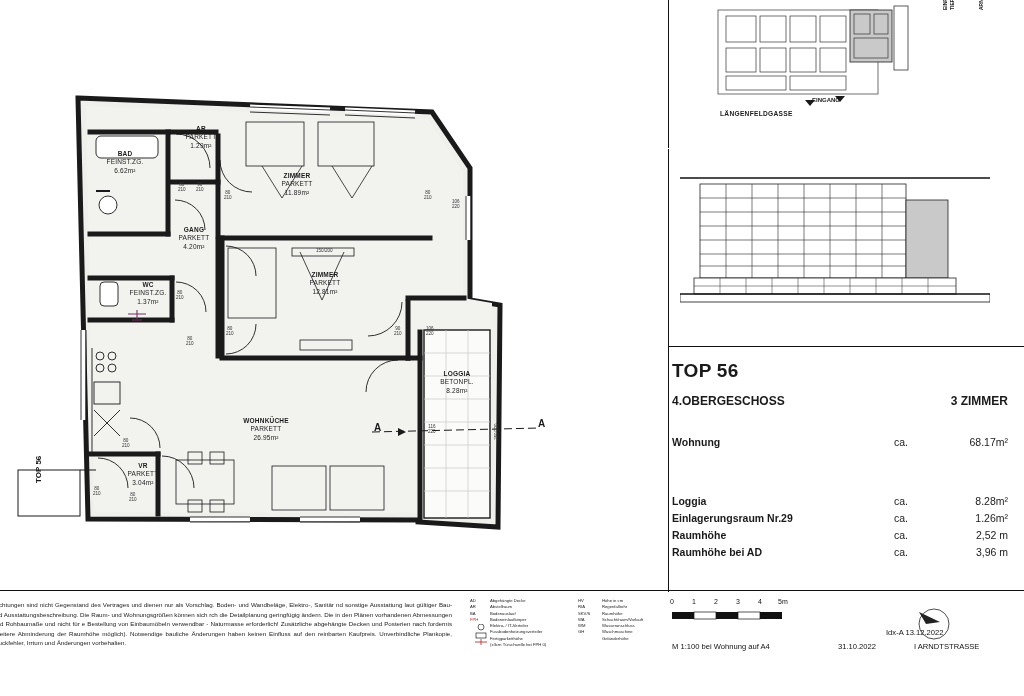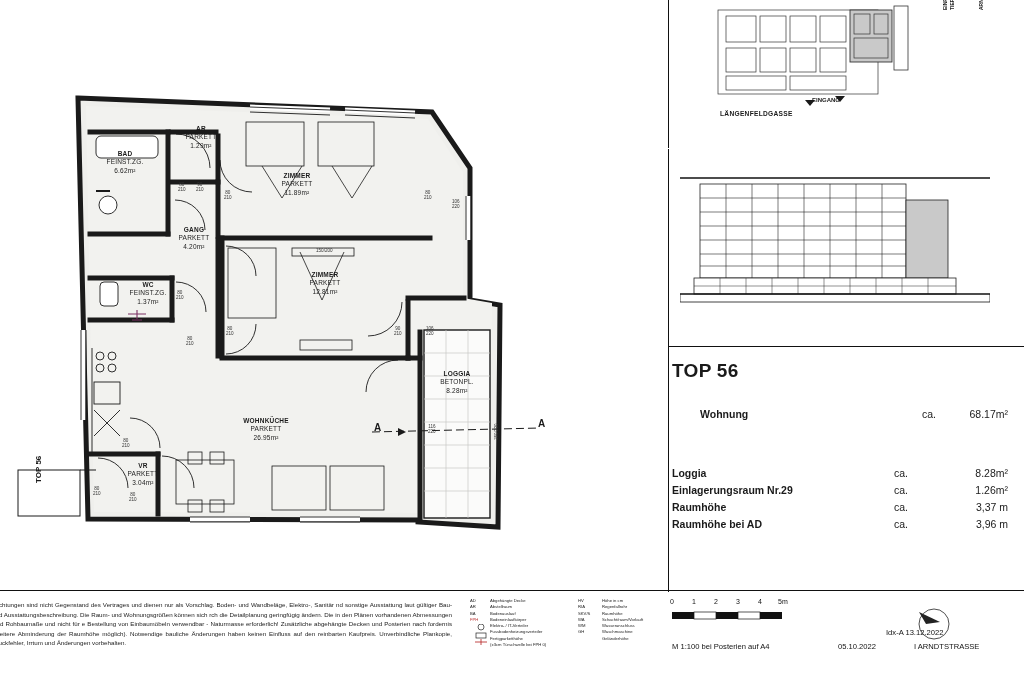--- a/index.html
+++ b/index.html
@@ -361,22 +361,26 @@
       <path d="M0,124 L0,132 L310,132 L310,124" fill="none" stroke="#111" stroke-width="0.8"></path>
     </svg>
   </div>
 
   <div class="divider" style="left:668px;top:0px;width:1px;height:592px;background:#111;"></div>
   <div class="divider" style="left:668px;top:346px;width:356px;height:1px;"></div>
   <div class="divider" style="left:668px;top:148px;width:356px;height:1px;background:#ffffff;"></div>
 
   <div id="infoblock" class="abs">
     <div class="title">TOP 56</div>
-
-    <div style="margin-top:26px;margin-left:28px;">
+    <div style="position:relative;margin-top:12px;height:16px;">
+      <span style="font-size:12px;font-weight:700;">4.OBERGESCHOSS</span>
+      <span style="position:absolute;right:0;font-size:12px;font-weight:700;">3 ZIMMER</span>
+    </div>
+
+    <div style="margin-top:26px;">
       <div class="infoRow">
         <span class="r-left">Wohnung</span>
         <span class="r-ca">ca.</span>
         <span class="r-val">68.17m²</span>
       </div>
     </div>
 
     <div style="margin-top:42px;">
       <div class="infoRow">
         <span class="r-left">Loggia</span>
@@ -384,21 +388,21 @@
         <span class="r-val">8.28m²</span>
       </div>
       <div class="infoRow">
         <span class="r-left">Einlagerungsraum Nr.29</span>
         <span class="r-ca">ca.</span>
         <span class="r-val">1.26m²</span>
       </div>
       <div class="infoRow">
         <span class="r-left">Raumhöhe</span>
         <span class="r-ca">ca.</span>
-        <span class="r-val">3,37 m</span>
+        <span class="r-val">2,52 m</span>
       </div>
       <div class="infoRow">
         <span class="r-left">Raumhöhe bei AD</span>
         <span class="r-ca">ca.</span>
         <span class="r-val">3,96 m</span>
       </div>
     </div>
   </div>
 
   <div id="footer" class="abs">
@@ -442,19 +446,19 @@
       <div class="sc-num" style="left:64px;top:0;">3</div>
       <div class="sc-num" style="left:86px;top:0;">4</div>
       <div class="sc-num" style="left:106px;top:0;">5m</div>
 
       <svg style="position:absolute;left:238px;top:2px;" width="48" height="44">
         <circle cx="24" cy="24" r="15" fill="none" stroke="#222" stroke-width="0.8"></circle>
         <path d="M9,12 L30,22 L16,24 Z" fill="#222"></path>
       </svg>
     </div>
 
-    <div class="footer-text" style="left:672px;top:52px;">M 1:100 bei Posterien auf A4</div>
+    <div class="footer-text" style="left:672px;top:52px;">M 1:100 bei Wohnung auf A4</div>
     <div class="footer-text" style="left:838px;top:38px;padding-left:48px;">Idx-A 13.12.2022</div>
-    <div class="footer-text" style="left:838px;top:52px;">05.10.2022</div>
+    <div class="footer-text" style="left:838px;top:52px;">31.10.2022</div>
     <div class="footer-text" style="left:914px;top:52px;">I  ARNDTSTRASSE</div>
   </div>
 
 </div>
 
 </body></html>

